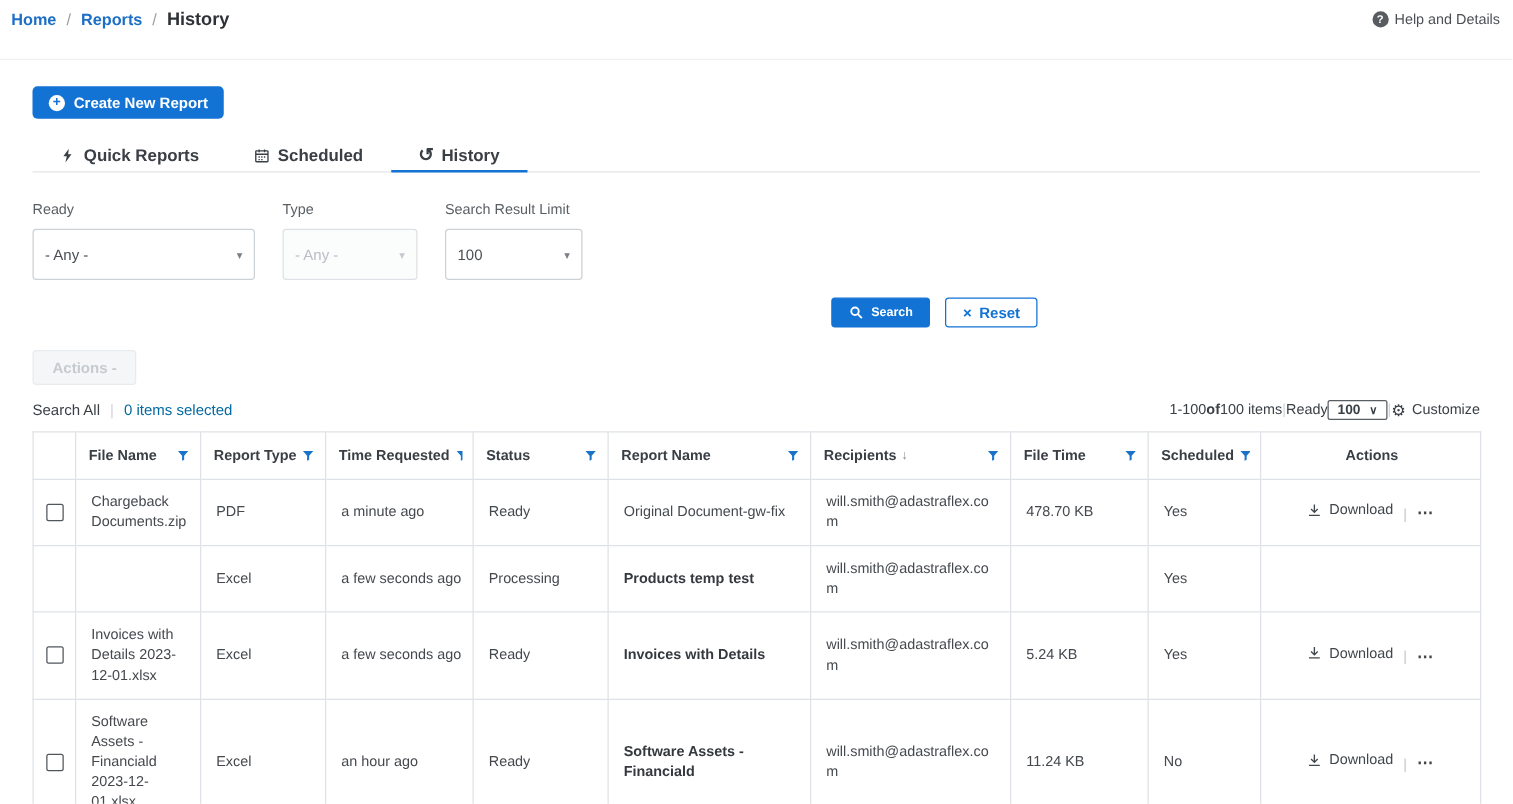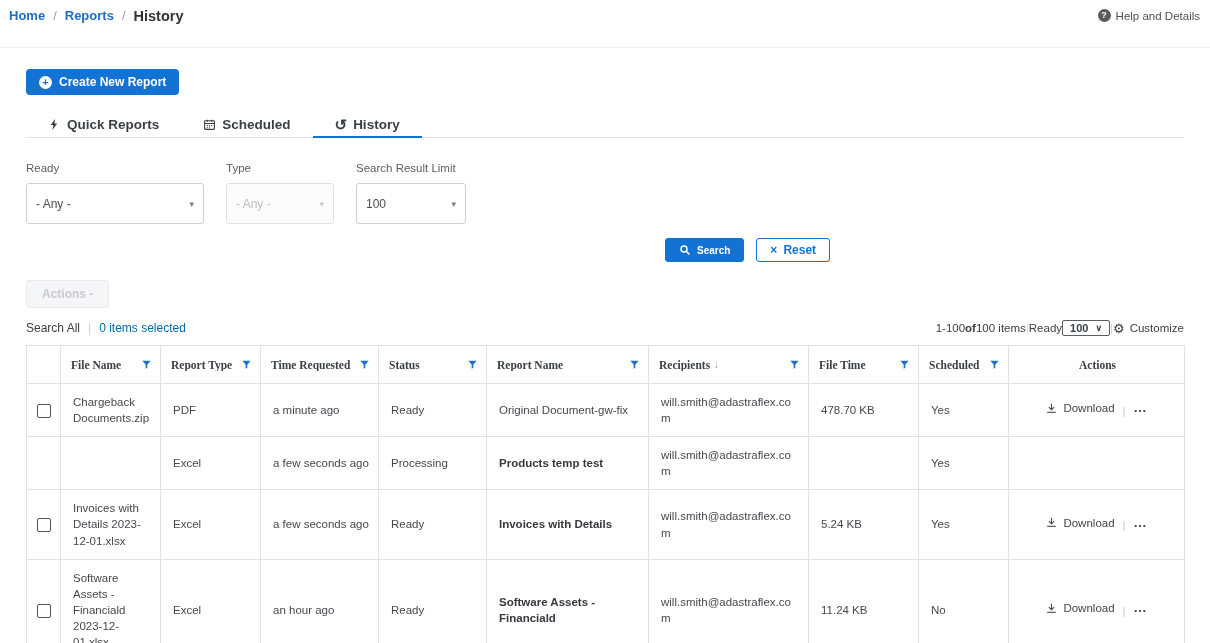--- a/index.html
+++ b/index.html
@@ -90,21 +90,21 @@
   .show-select {
     border: 1px solid #595e63; border-radius: 2px; padding: 1px 7px;
     display: flex; align-items: center; gap: 7px; font-weight: 700; font-size: 11px; cursor: pointer;
   }
   .chevron { font-size: 9px; font-weight: 700; }
   .customize { display: flex; align-items: center; gap: 5px; cursor: pointer; }
   .gear { font-size: 13px; line-height: 1; }
   
   table { margin-top: 9px; border-collapse: collapse; table-layout: fixed; width: 1158px; background: #fff; }
   th, td { border: 1px solid #dee2e6; }
-  th { height: 38px; font-size: 11.5px; font-weight: 700; color: #3a3f45; padding: 0 8px 0 10px; text-align: right; font-family: Liberation Serif, serif; }
+  th { height: 38px; font-size: 11.5px; font-weight: 700; color: #3a3f45; padding: 0 8px 0 10px; text-align: right; }
   .th-wrap { display: flex; align-items: center; gap: 4px; overflow: hidden; white-space: nowrap; }
   .th-wrap.center { justify-content: center; }
   .th-label { white-space: nowrap; }
   .sort-arrow { font-size: 10px; color: #8a8f94; }
   .funnel { margin-left: auto; display: flex; align-items: center; cursor: pointer; }
   td { font-size: 11.5px; color: #45494e; padding: 10px 8px 10px 12px; vertical-align: middle; line-height: 1.4; overflow-wrap: break-word; }
   td.bold { font-weight: 700; color: #35393e; }
   td.cell-check { text-align: center; padding: 10px 4px; }
   .checkbox {
     display: inline-block; width: 14px; height: 14px; border: 1.5px solid #51565b;

